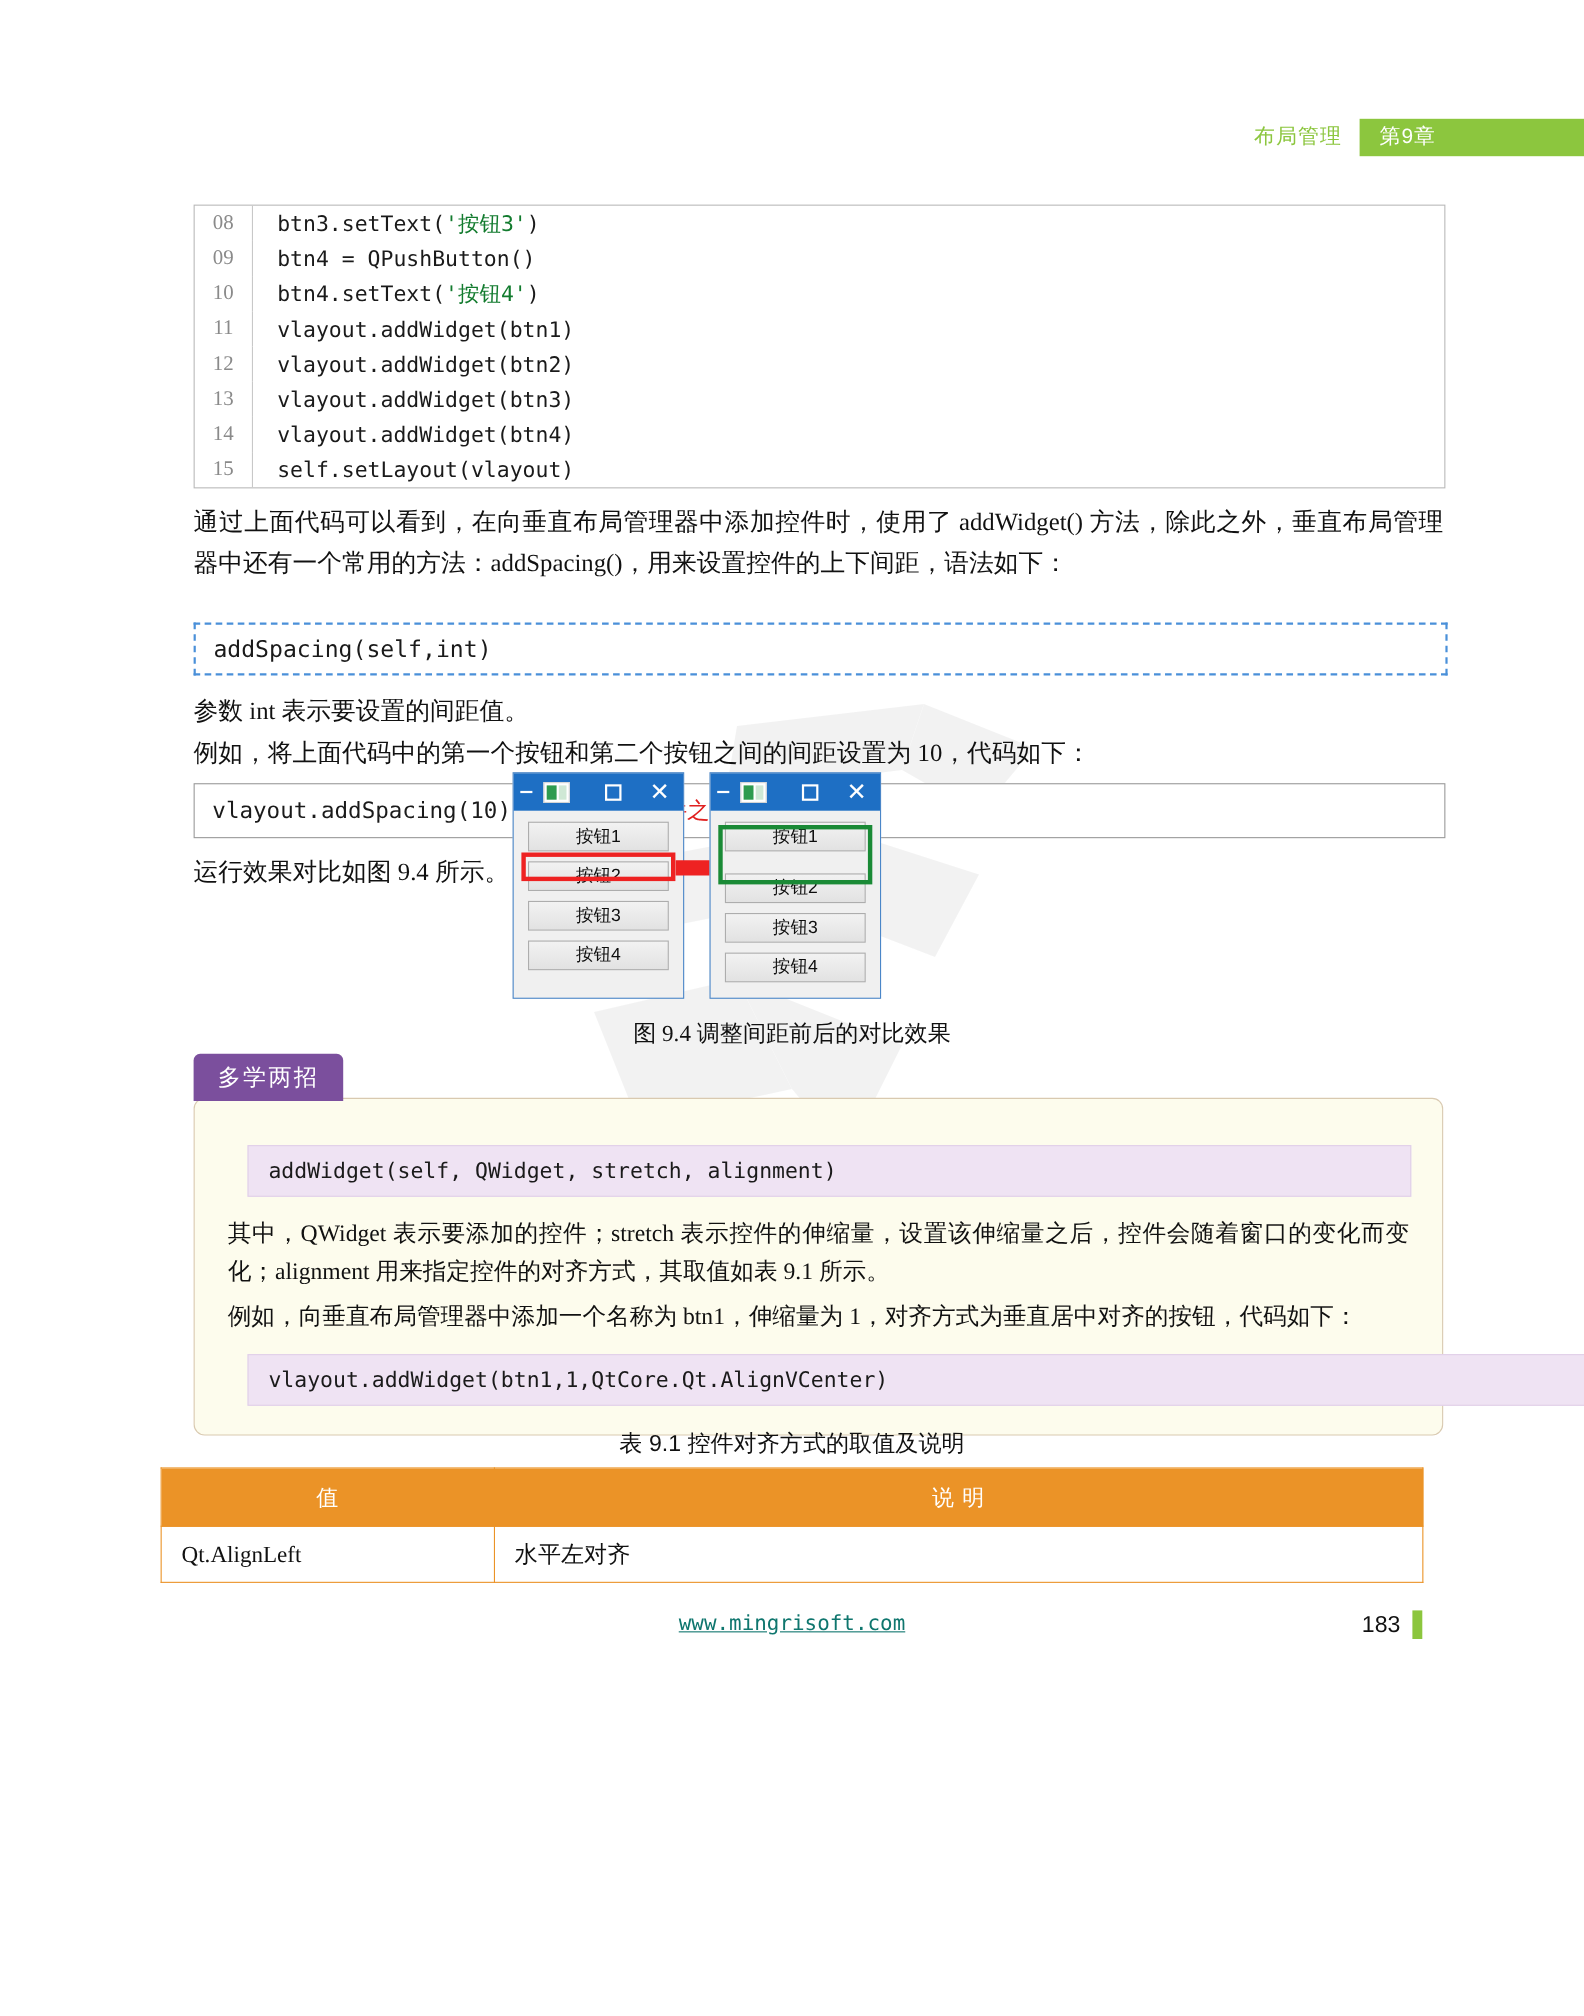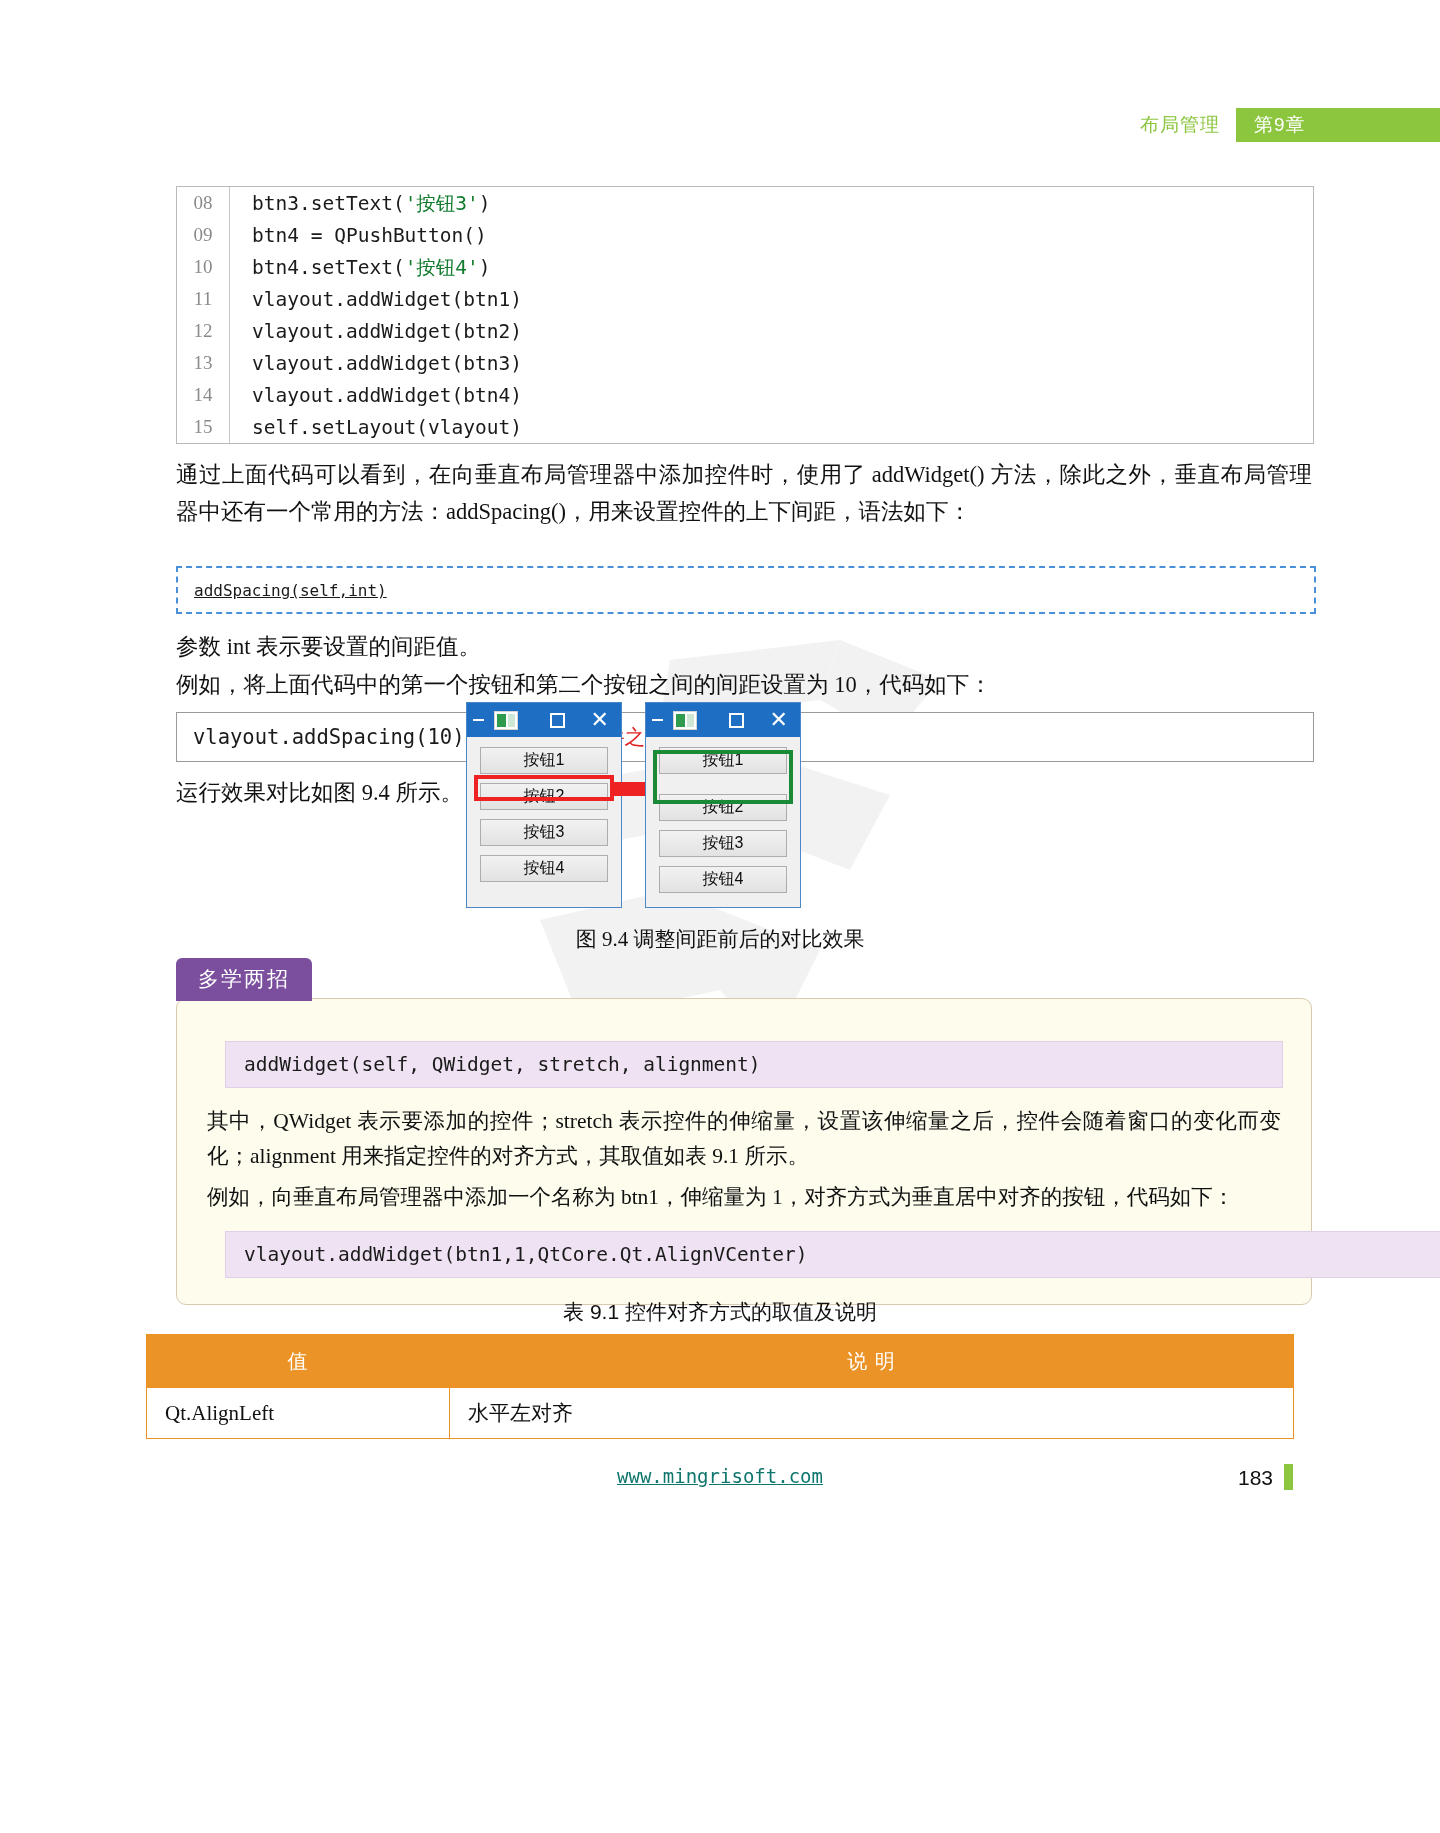--- a/index.html
+++ b/index.html
@@ -98,21 +98,21 @@
   }
   .ind{ text-indent:45px; }
 
   
   .syntaxbox{
     border:2px dashed #4a90d9;
     background:#ffffff;
     height:44px;
     display:flex; align-items:center;
   }
-  .syntaxbox .ltext{padding-left:16px;font-size:16px;text-decoration:underline;}
+  .syntaxbox .ltext{padding-left:16px;font-size:21px;}
 
   
   .plaincode{
     border:1px solid #9a9a9a;
     background:#ffffff;
     height:48px;
     display:flex; align-items:center;
   }
   .plaincode .ltext{padding-left:16px;font-size:20.5px;}
   .cmt{color:#e02020;}

